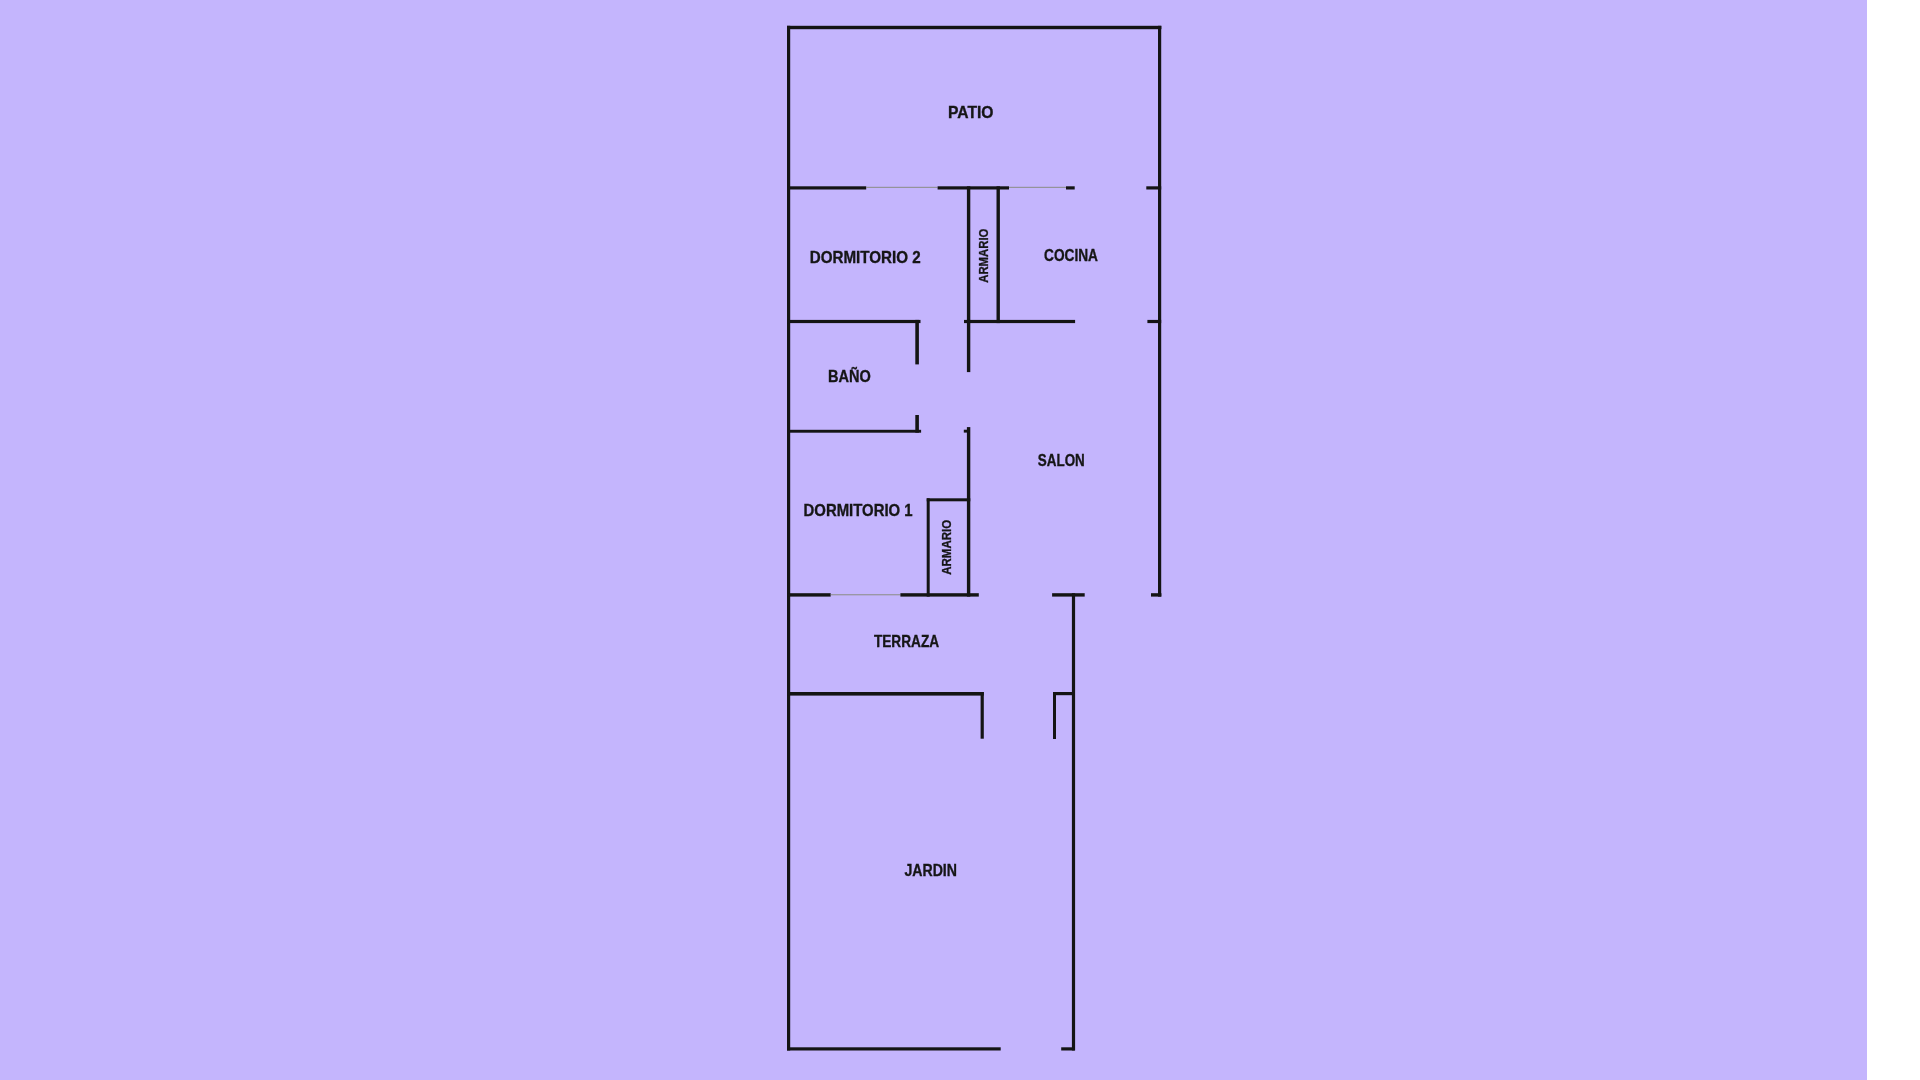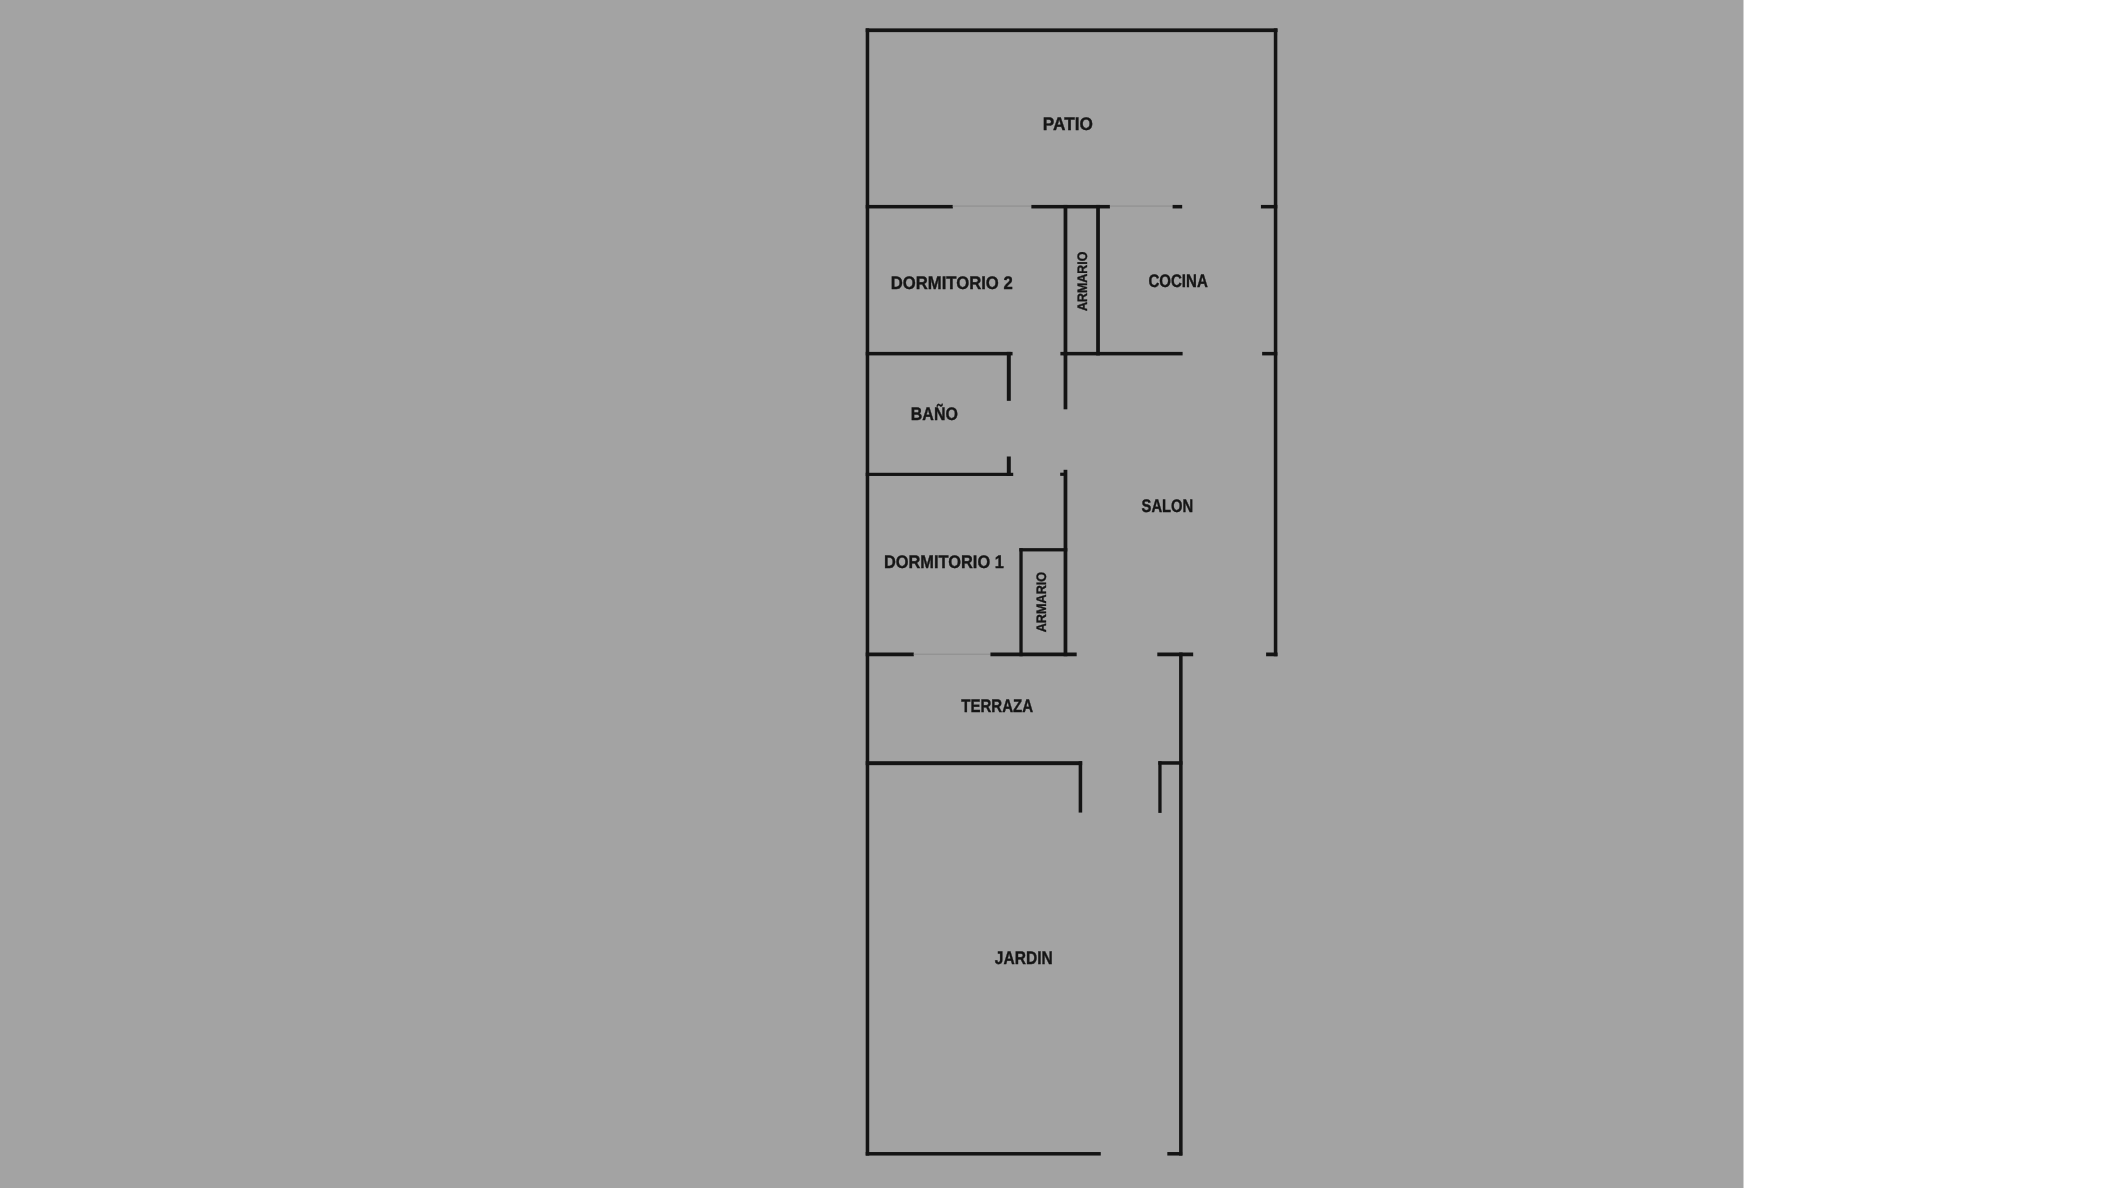--- a/index.html
+++ b/index.html
@@ -1,16 +1,16 @@
 <!DOCTYPE html>
 <html><head>
 <meta charset="utf-8">
 <style>
   html,body{margin:0;padding:0;background:#ffffff;}
-  .wrap{width:1585px;height:1080px;position:relative;background:#a3a3a3;}
+  .wrap{width:1867px;height:1080px;position:relative;background:#c4b5fd;}
   svg{position:absolute;top:0;left:0;filter:blur(0.45px);}
   text{font-family:"Liberation Sans", sans-serif;font-weight:bold;fill:#161616;}
   .lbl{font-size:16.5px;stroke:#161616;stroke-width:0.35;}
   .sm{font-size:12.5px;stroke:#161616;stroke-width:0.3;}
 </style>
 </head>
 <body>
 <div class="wrap">
 <svg width="1920" height="1080" viewBox="0 0 1920 1080">
   <g fill="#141414">

